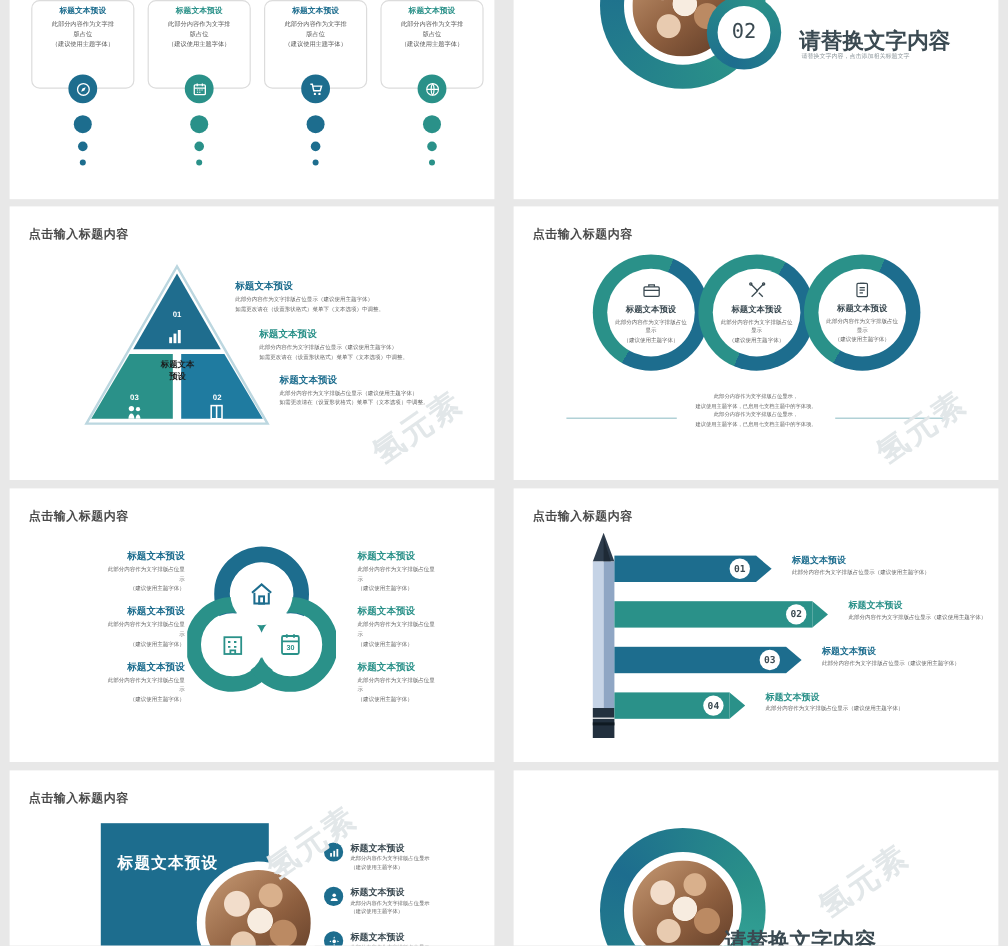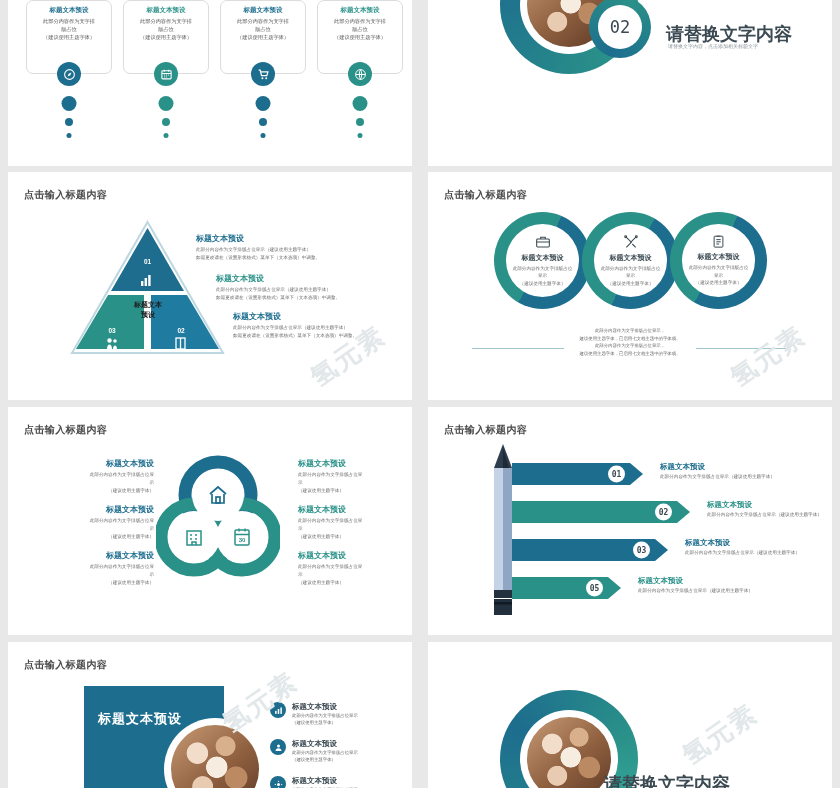--- a/index.html
+++ b/index.html
@@ -490,21 +490,21 @@
       <div style="position:absolute; left:173px; top:-1px; width:180px;">
         <div class="arr-txt-h" style="color:#1d6d8e;">标题文本预设</div>
         <div class="arr-txt-b">此部分内容作为文字排版占位显示（建议使用主题字体）</div>
       </div>
     </div>
 
     <div class="arrow" style="left:84px; top:170px;">
       <div class="arrow-body" style="width:96px; background:#2a9189;"></div>
       <div style="width:0;height:0;border-top:11px solid transparent;border-bottom:11px solid transparent;border-left:13px solid #2a9189;"></div>
       <div class="arrow-num" style="left:74px;">
-        <span>05</span>
+        <span>04</span>
       </div>
       <div style="position:absolute; left:126px; top:-1px; width:180px;">
         <div class="arr-txt-h" style="color:#2a9189;">标题文本预设</div>
         <div class="arr-txt-b">此部分内容作为文字排版占位显示（建议使用主题字体）</div>
       </div>
     </div>
   </div>
 
   <div class="slide" id="slide-7">
     <div class="slide-title">点击输入标题内容</div>

